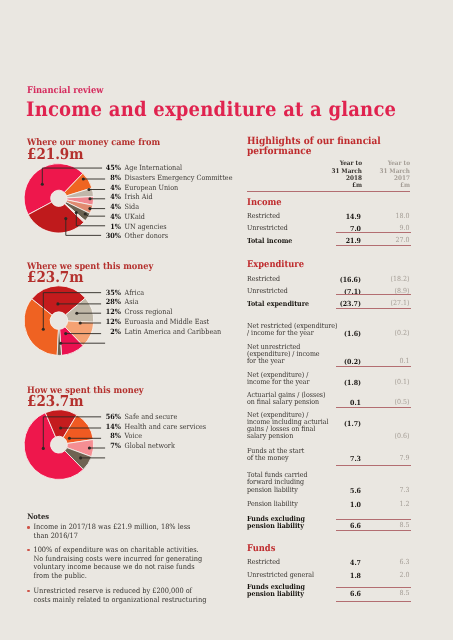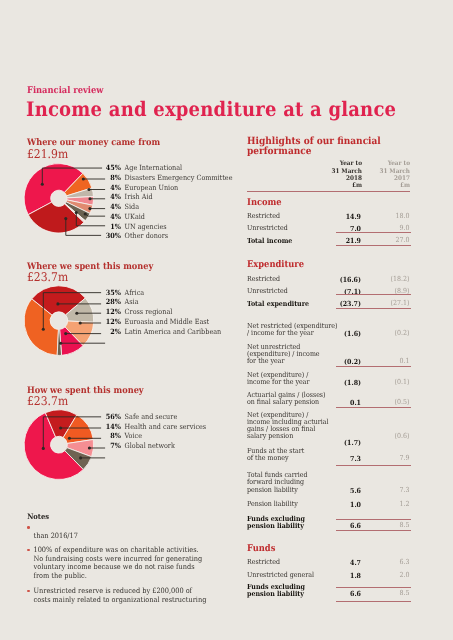--- a/index.html
+++ b/index.html
@@ -18,21 +18,21 @@
   
   .kicker { position:absolute; left:27px; top:40.8px; font-size:9.25px; font-weight:bold;
             color:#d52a5d; white-space:nowrap; }
   .title  { position:absolute; left:26px; top:53px; font-size:20.0px; font-weight:bold;
             color:#e0234f; white-space:nowrap; letter-spacing:0.22px; }
 
   
   .chart-block { position:absolute; left:0; top:0; width:240px; height:640px; }
   .ch-title { position:absolute; left:27px; font-size:9.1px; font-weight:bold; color:#b4302d;
               white-space:nowrap; line-height:10.4px; }
-  .ch-sub   { font-size:12px; font-weight:normal; color:#b4302d;text-align:right; }
+  .ch-sub   { font-size:15px; font-weight:bold; color:#b4302d;text-align:right; }
   .pie-svg  { position:absolute; left:0; top:0; }
   .legend   { position:absolute; font-size:7.2px; color:#3b3733; }
   .legend .row { position:relative; height:9.77px; white-space:nowrap; }
   .legend .pct { position:absolute; font-weight:bold; color:#131110; text-align:right; }
   .legend .lbl { position:absolute; color:#3b3733; }
 
   
   .notes-h { position:absolute; left:27.2px; font-size:7.5px; font-weight:bold; color:#231f1c; }
   .note { position:absolute; left:27px; font-size:7.32px; color:#33302c; line-height:8.9px;
           white-space:nowrap; }
@@ -221,21 +221,21 @@
           <span class="pct" style="right: 119px;">7%</span>
           <span class="lbl" style="left: 124.6px;">Global network</span>
         </div>
       </div>
     </div>
 
   <div class="notes-h" id="notes-h" style="top: 467.8px;">Notes</div>
   <div id="notes">
       <div class="note" style="top: 479.4px;">
         <span class="bul"></span>
-        <span class="txt"><br><span>than 2016/17</span></span>
+        <span class="txt"><span>Income in 2017/18 was £21.9 million, 18% less</span><br><span>than 2016/17</span></span>
       </div>
       <div class="note" style="top: 501.6px;">
         <span class="bul"></span>
         <span class="txt"><span>100% of expenditure was on charitable activities.</span><br><span>No fundraising costs were incurred for generating</span><br><span>voluntary income because we do not raise funds</span><br><span>from the public.</span></span>
       </div>
       <div class="note" style="top: 542.7px;">
         <span class="bul"></span>
         <span class="txt"><span>Unrestricted reserve is reduced by £200,000 of</span><br><span>costs mainly related to organizational restructuring</span></span>
       </div>
     </div>
@@ -308,21 +308,21 @@
         <span class="v2" style="top: 7.1px;">(0.1)</span>
       </div>
       <div class="r" style="top: 348.1px; left: 0px; width: 453px;">
         <span class="lbl"><span>Actuarial gains / (losses)</span><br><span>on final salary pension</span></span>
         <span class="v1" style="top: 7.1px;">0.1</span>
         <span class="v2" style="top: 7.1px;">(0.5)</span>
       </div>
       <div class="rule short" style="top: 363px;"></div>
       <div class="r" style="top: 367.6px; left: 0px; width: 453px;">
         <span class="lbl"><span>Net (expenditure) /</span><br><span>income including acturial</span><br><span>gains / losses on final</span><br><span>salary pension</span></span>
-        <span class="v1" style="top: 27px;">(1.7)</span>
+        <span class="v1" style="top: 8px;">(1.7)</span>
         <span class="v2" style="top: 21.3px;">(0.6)</span>
       </div>
       <div class="r" style="top: 404.1px; left: 0px; width: 453px;">
         <span class="lbl"><span>Funds at the start</span><br><span>of the money</span></span>
         <span class="v1" style="top: 7.1px;">7.3</span>
         <span class="v2" style="top: 7.1px;">7.9</span>
       </div>
       <div class="rule short" style="top: 420.9px;"></div>
       <div class="r" style="top: 428.4px; left: 0px; width: 453px;">
         <span class="lbl"><span>Total funds carried</span><br><span>forward including</span><br><span>pension liability</span></span>

